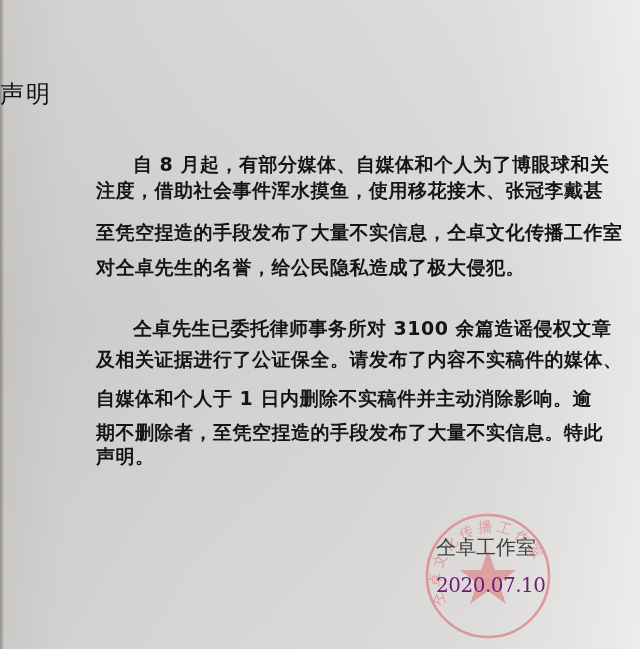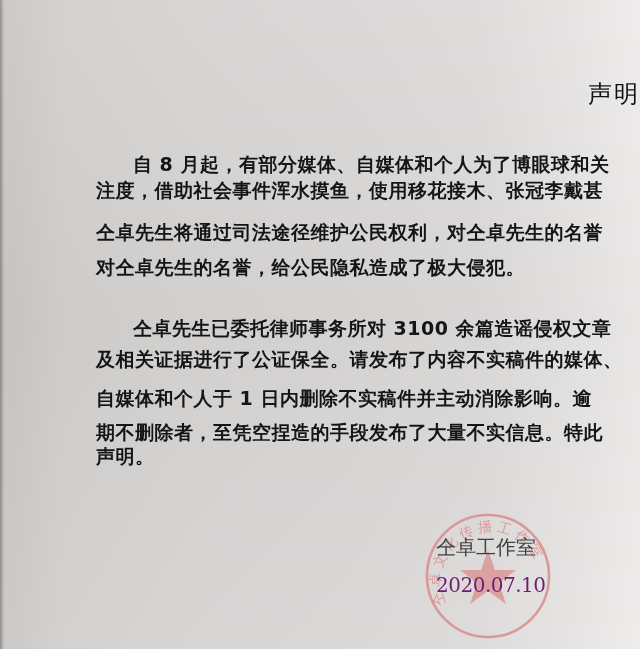--- a/index.html
+++ b/index.html
@@ -25,21 +25,21 @@
       position: absolute;
       left: 0; top: 0; bottom: 0;
       width: 4px;
       background: linear-gradient(90deg, #8f8a86, #c6c3c0);
     }
     .title {
       position: absolute;
       top: 78px;
       left: 0;
       width: 640px;
-      text-align: right;
+      text-align: left;
       font-size: 24px;
       font-family: "DejaVu Sans", "Liberation Sans", sans-serif;
       font-weight: 400;
       letter-spacing: 2px;
       color: #111;
     }
     .body-text {
       position: absolute;
       left: 96px;
       width: 440px;
@@ -93,21 +93,21 @@
 <body>
 
 <div class="left-edge"></div>
 <div class="paper-shade"></div>
 
 <div class="title">声明</div>
 
 <div class="body-text p1">
   <div class="line indent" style="top:0px">自 8 月起，有部分媒体、自媒体和个人为了博眼球和关</div>
   <div class="line" style="top:26px">注度，借助社会事件浑水摸鱼，使用移花接木、张冠李戴甚</div>
-  <div class="line" style="top:68px">仝卓先生将通过司法途径维护公民权利，对仝卓先生的名誉</div>
+  <div class="line" style="top:68px">至凭空捏造的手段发布了大量不实信息，仝卓文化传播工作室</div>
   <div class="line" style="top:103px">对仝卓先生的名誉，给公民隐私造成了极大侵犯。</div>
 </div>
 
 <div class="body-text p2">
   <div class="line indent" style="top:0px">仝卓先生已委托律师事务所对 3100 余篇造谣侵权文章</div>
   <div class="line" style="top:31px">及相关证据进行了公证保全。请发布了内容不实稿件的媒体、</div>
   <div class="line" style="top:70px">自媒体和个人于 1 日内删除不实稿件并主动消除影响。逾</div>
   <div class="line" style="top:104px">期不删除者，至凭空捏造的手段发布了大量不实信息。特此</div>
   <div class="line" style="top:128px">声明。</div>
 </div>

